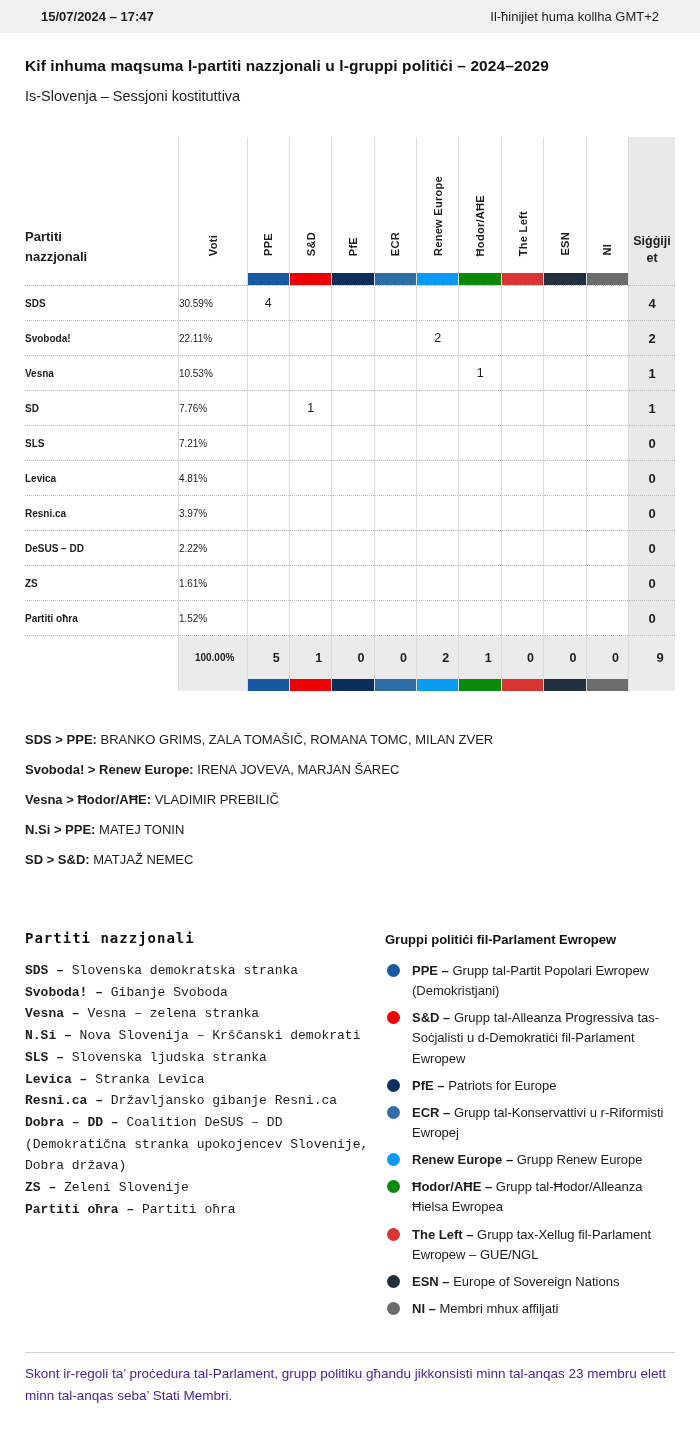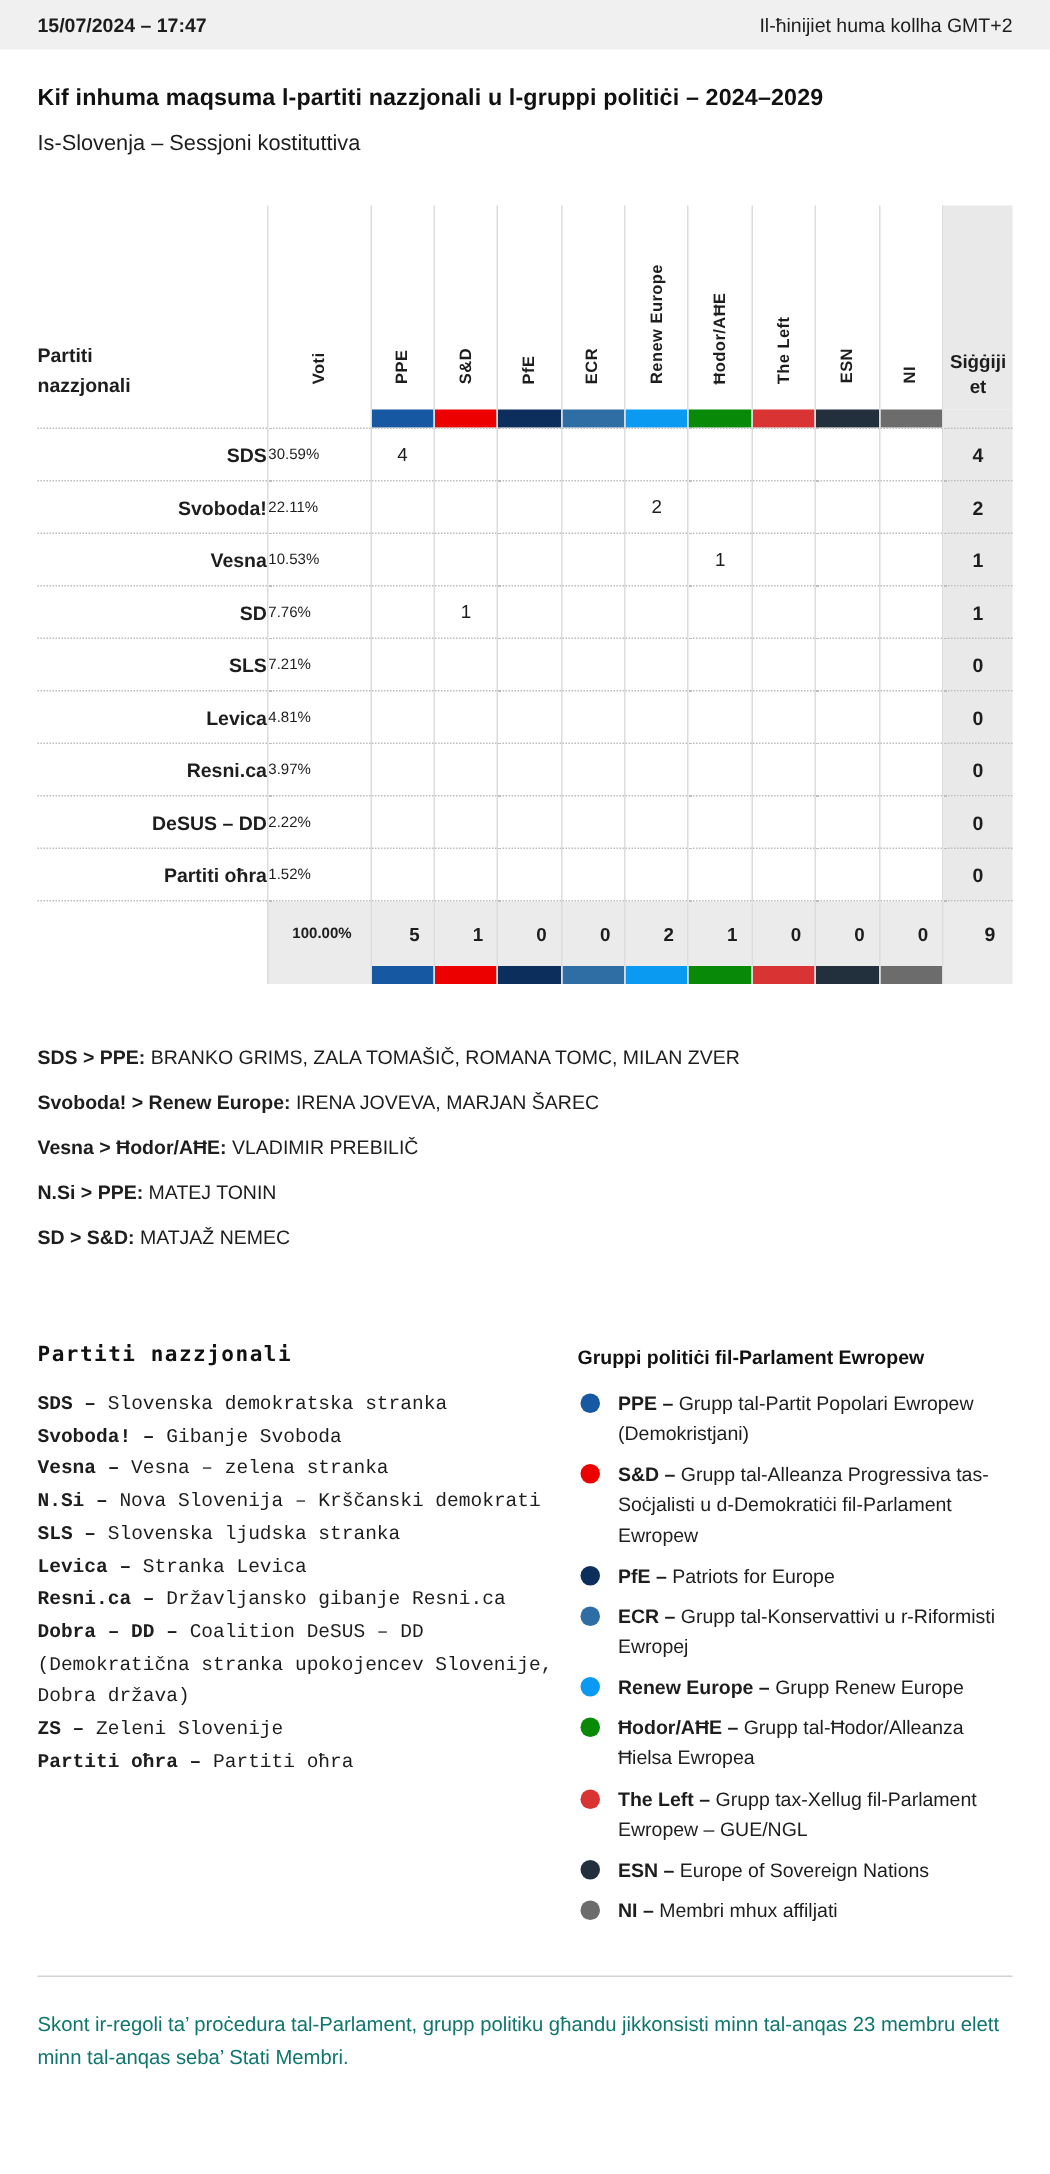--- a/index.html
+++ b/index.html
@@ -10,21 +10,21 @@
     color:#1d1d1d;
     -webkit-font-smoothing:antialiased;
   }
   
   .topbar{
     background:#f0f0f0;
     height:33px;
     display:flex;
     align-items:center;
     justify-content:space-between;
-    padding:0 25px;
+    padding:0 41px;
     font-size:13px;
   }
   .topbar .date{font-weight:bold;}
   .topbar .tz{font-weight:normal;color:#1d1d1d;}
 
   .content{padding:0 25px;}
 
   h1.title{
     font-size:15.5px;
     font-weight:bold;
@@ -69,21 +69,21 @@
   th.group-h{text-align:center;padding-bottom:14px;}
   th.voti-h{text-align:center;padding-bottom:14px;}
   th.seats-h{background:#e9e9e9;vertical-align:bottom;text-align:center;}
   th.seats-h div{font-size:12.5px;font-weight:bold;line-height:1.35;padding:0 2px 6px;overflow-wrap:break-word;}
 
   tr.bar-row td{height:12px;}
   tr.bar-row td .bar{height:12px;width:100%;}
   td.seats-bg{background:#e9e9e9;}
 
   tbody td{height:34px;border-top:1px dotted #bdbdbd;}
-  td.party-cell{font-weight:bold;text-align:right;font-size:13px;}
+  td.party-cell{font-weight:bold;text-align:left;font-size:10px;}
   td.votes-cell{text-align:left;font-size:10px;}
   td.seat-cell{text-align:center;font-size:12.5px;}
   td.total-seats-cell{background:#e9e9e9;text-align:center;font-weight:bold;font-size:13px;}
 
   tr.total-row td{height:43px;background:#ebebeb;border-top:1px dotted #bdbdbd;font-weight:bold;padding-left:16px;}
   tr.total-row td.party-cell{background:#ffffff;}
   tr.total-bar-row td{height:12px;background:#ebebeb;}
   tr.total-bar-row td.party-cell{background:#ffffff;border:none;}
   tr.total-bar-row td .bar{height:12px;width:100%;}
 
@@ -104,21 +104,21 @@
   ul.plain{list-style:none;margin:0;padding:0;}
   .leg-left li{font-size:13px;line-height:1.67;margin-bottom:0;color:#1d1d1d;font-family:Liberation Mono, monospace;}
   .leg-left li b{font-weight:bold;}
   .leg-right li{display:flex;align-items:flex-start;margin-bottom:7px;font-size:13px;line-height:1.55;}
   .dot{width:13px;height:13px;border-radius:50%;flex:0 0 13px;margin:3px 12px 0 2px;}
   .leg-right .txt b{font-weight:bold;}
 
   
   .rule{border:none;border-top:1px solid #d2d2d2;margin:0;}
   .footnote-block{margin-top:26px;}
-  .footnote-block p{font-size:13.5px;line-height:1.65;margin:21px 0;color:#0f766e;}
+  .footnote-block p{font-size:13.5px;line-height:1.65;margin:10px 0;color:#4c1d95;}
 </style>
 </head>
 <body>
 
 <div class="topbar">
   <span class="date">15/07/2024 – 17:47</span>
   <span class="tz">Il-ħinijiet huma kollha GMT+2</span>
 </div>
 
 <div class="content">
@@ -288,20 +288,34 @@
           <td class="seat-cell vline"></td>
           <td class="seat-cell vline"></td>
           <td class="seat-cell vline"></td>
           <td class="seat-cell vline"></td>
           <td class="seat-cell vline"></td>
           <td class="total-seats-cell vline">0</td>
         </tr>
         <tr>
           <td class="party-cell">DeSUS – DD</td>
           <td class="votes-cell vline">2.22%</td>
+          <td class="seat-cell vline"></td>
+          <td class="seat-cell vline"></td>
+          <td class="seat-cell vline"></td>
+          <td class="seat-cell vline"></td>
+          <td class="seat-cell vline"></td>
+          <td class="seat-cell vline"></td>
+          <td class="seat-cell vline"></td>
+          <td class="seat-cell vline"></td>
+          <td class="seat-cell vline"></td>
+          <td class="total-seats-cell vline">0</td>
+        </tr>
+        <tr>
+          <td class="party-cell">ZS</td>
+          <td class="votes-cell vline">1.61%</td>
           <td class="seat-cell vline"></td>
           <td class="seat-cell vline"></td>
           <td class="seat-cell vline"></td>
           <td class="seat-cell vline"></td>
           <td class="seat-cell vline"></td>
           <td class="seat-cell vline"></td>
           <td class="seat-cell vline"></td>
           <td class="seat-cell vline"></td>
           <td class="seat-cell vline"></td>
           <td class="total-seats-cell vline">0</td>

